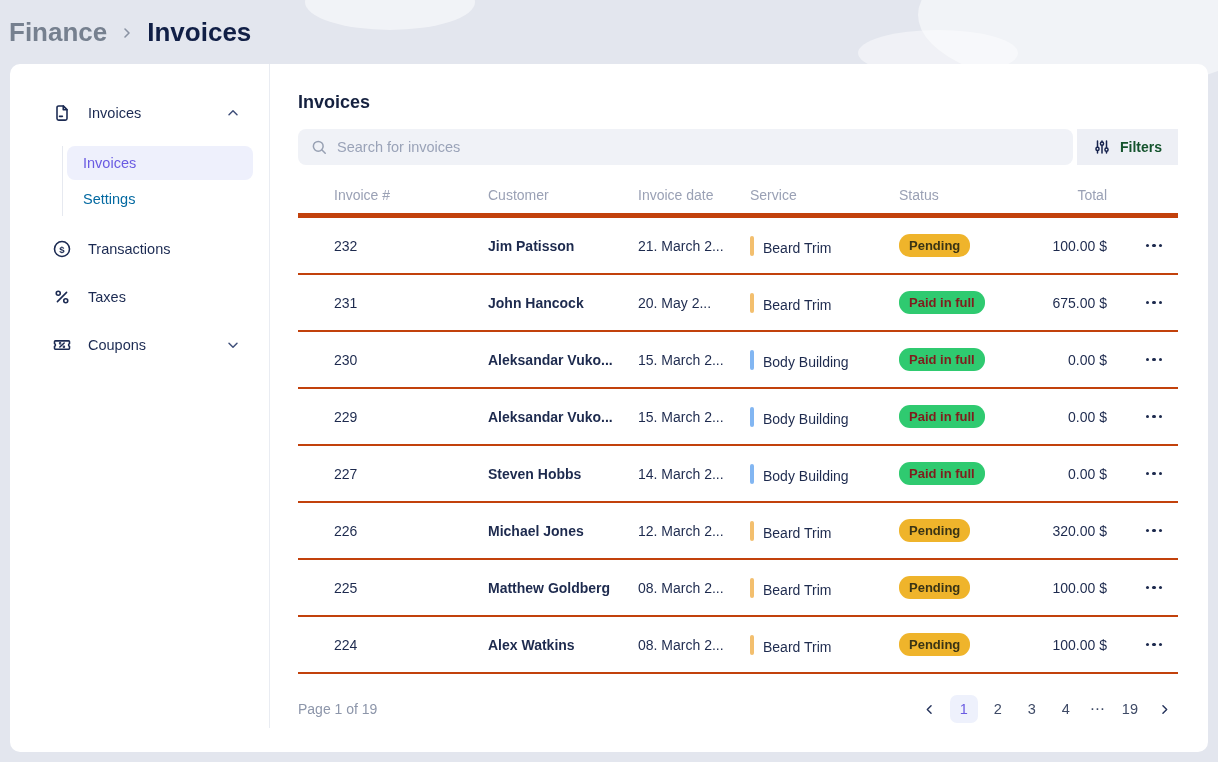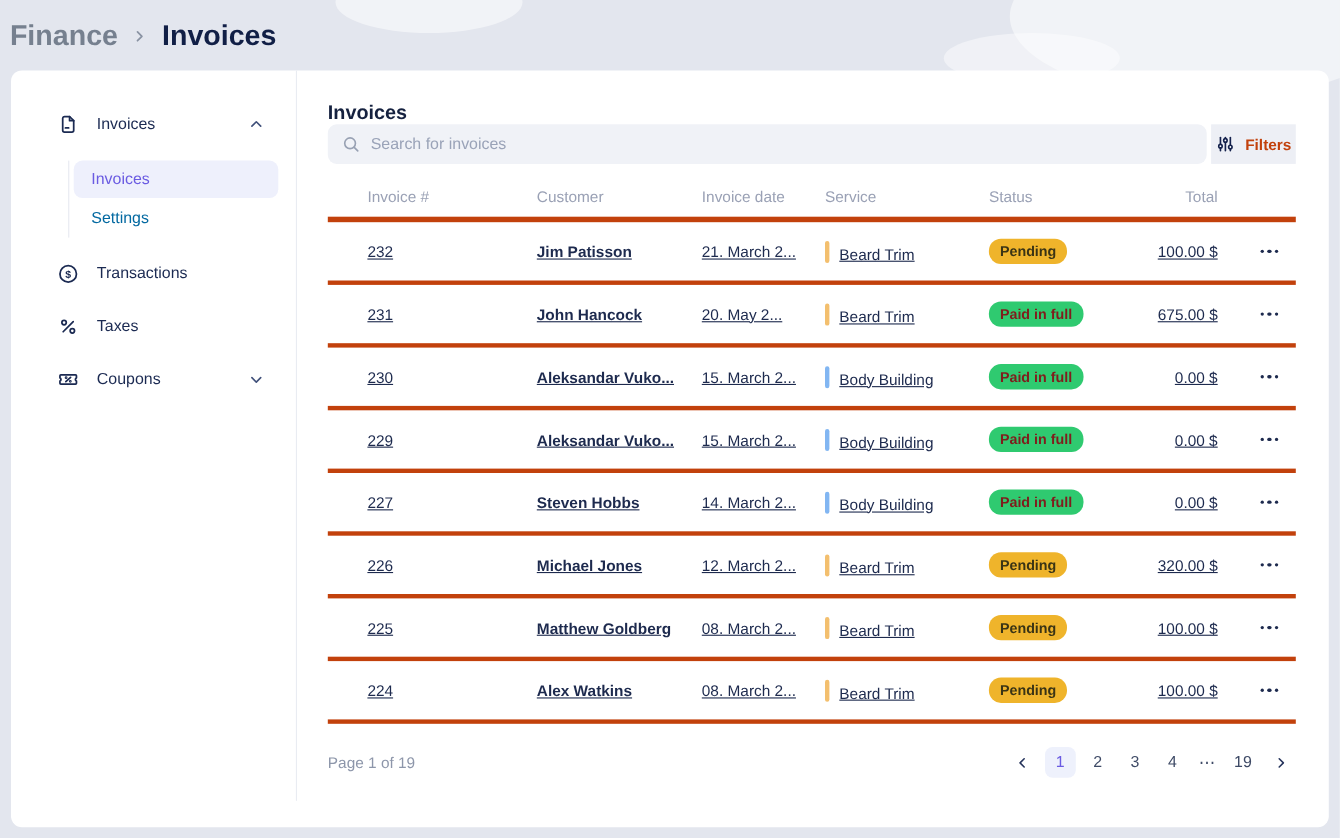--- a/index.html
+++ b/index.html
@@ -34,33 +34,33 @@
   .nav-left { display:flex; align-items:center; gap:16px; }
   .nav-label { font-size:14.5px; font-weight:500; color:#1b2a52; }
   .icon { display:inline-flex; align-items:center; justify-content:center; }
   .subtree { margin:4px 0 18px 52px; width:191px; border-left:1px solid #e6e9f0; padding-left:4px; }
   .sub-item { display:block; padding:9px 16px; font-size:14.5px; font-weight:500; color:#0369a1; border-radius:8px; cursor:pointer; margin-bottom:2px; }
   .sub-item.active { background:#eef0fc; color:#6a5be2; }
 
   
   .main { flex:1; padding:28px 30px 0 28px; display:flex; flex-direction:column; }
   .page-title { font-size:18px; font-weight:700; color:#15213f; }
-  .search-row { display:flex; align-items:center; gap:4px; }
+  .search-row { margin-top:16px; display:flex; align-items:center; gap:4px; }
   .search-box { flex:1; height:36px; background:#f0f2f7; border-radius:8px; display:flex; align-items:center; padding:0 12px; gap:9px; }
   .search-box input { flex:1; border:none; outline:none; background:transparent; font-size:14.5px; color:#3c4a6b; font-family:inherit; }
   .search-box input::placeholder { color:#9aa3b8; }
-  .filters-btn { height:36px; padding:0 4px; background:#edeff5; border:none; border-radius:0; display:flex; align-items:center; gap:9px; font-size:14px; font-weight:600; color:#c2410c; cursor:pointer; font-family:inherit; }
+  .filters-btn { height:36px; padding:0 16px; background:#edeff5; border:none; border-radius:0; display:flex; align-items:center; gap:9px; font-size:14px; font-weight:600; color:#14532d; cursor:pointer; font-family:inherit; }
 
   
   .thead, .trow { display:grid; grid-template-columns:190px 150px 112px 149px 120px 88px 1fr; align-items:center; }
   .thead { margin-top:10px; padding:12px 0 10px; border-bottom:5px solid #c2410c; }
   .th { font-size:14px; color:#9aa1b5; font-weight:500; }
   .th.c-inv, .cell.c-inv { padding-left:36px; }
   .th.c-total, .cell.c-total { text-align:right; }
-  .trow { height:57px; border-bottom:4px solid #c2410c;text-decoration:underline; }
+  .trow { height:57px; border-bottom:2px solid #c2410c; }
   .cell { font-size:14px; color:#1d2a4e; }
   .cell.c-cust { font-weight:600; }
   .cell.c-serv { display:flex; align-items:flex-end; gap:9px; }
   .bar { width:4px; height:20px; border-radius:2px; display:inline-block; }
   .bar.amber { background:#f3bf6e; }
   .bar.blue { background:#82b6f2; }
   .pill { display:inline-block; padding:4px 10px; border-radius:11px; font-size:13px; }
   .pill.pending { background:#efb42b; color:#3a3415; font-weight:600; }
   .pill.paid { background:#2fca70; color:#7f1d1d; font-weight:700; }
   .cell.c-total { font-weight:500; }

